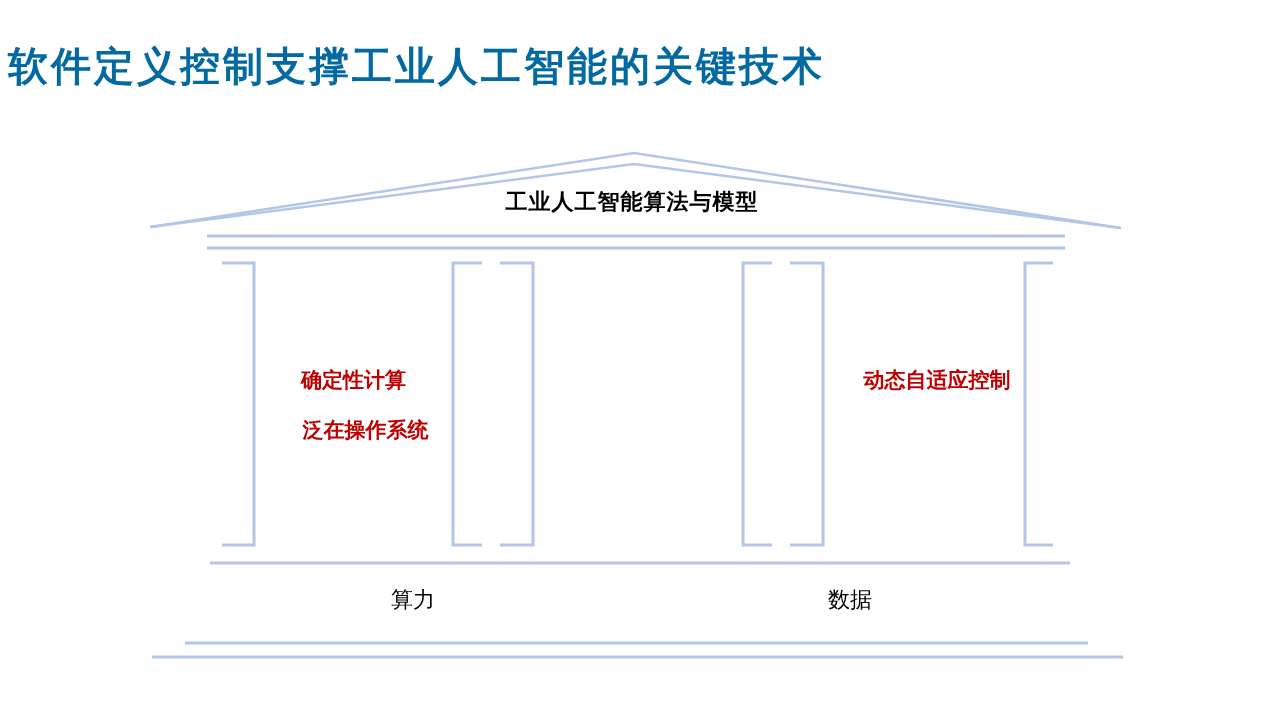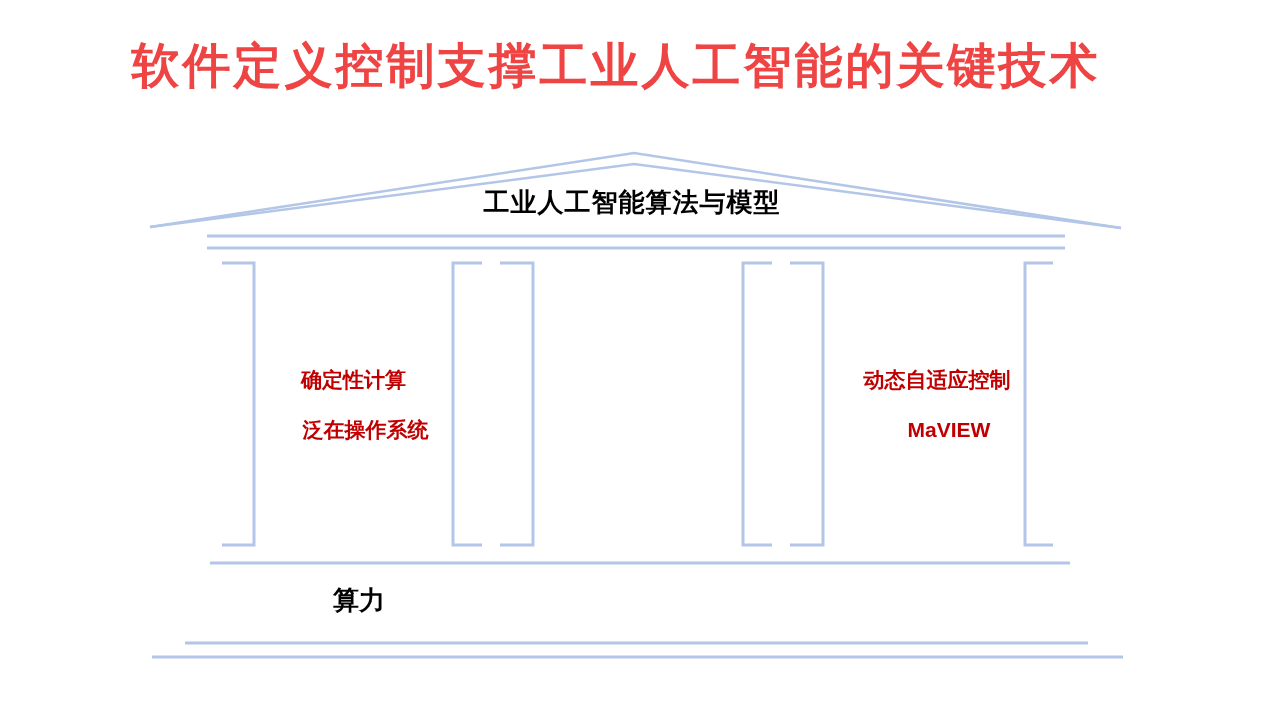--- a/index.html
+++ b/index.html
@@ -14,40 +14,40 @@
     height: 720px;
     background: #ffffff;
     overflow: hidden;
   }
   .title {
     position: absolute;
     top: 42px;
     left: 8px;
     width: 1216px;
     margin: 0;
-    text-align: center;
-    font-size: 48px;
+    text-align: left;
+    font-size: 40px;
     line-height: 48px;
     font-weight: bold;
     letter-spacing: 3px;
-    color: #ef4444;
+    color: #0369a1;
     white-space: nowrap;
   }
   .shapes {
     position: absolute;
     top: 0;
     left: 0;
   }
   .roof-label {
     position: absolute;
     top: 187px;
     left: 0;
     width: 1264px;
     text-align: center;
-    font-size: 26px;
+    font-size: 22px;
     line-height: 30px;
     font-weight: bold;
     letter-spacing: 1px;
     color: #000000;
     white-space: nowrap;
   }
   .pillar-text {
     position: absolute;
     top: 368px;
     text-align: center;
@@ -58,23 +58,24 @@
     white-space: nowrap;
   }
   .pillar-text .line2 { margin-top: 26px; margin-left: 24px; }
   .p1 { left: 254px; width: 199px; text-align: center; }
   .p2 { left: 533px; width: 210px; }
   .p3 { left: 823px; width: 228px; }
   .base-label {
     position: absolute;
     top: 585px;
     width: 160px;
-    font-size: 26px;
+    text-align: center;
+    font-size: 22px;
     line-height: 30px;
-    font-weight: bold;
+    font-weight: normal;
     color: #000000;
     white-space: nowrap;
   }
   .bl-left  { left: 333px; }
   .bl-right { left: 770px; }
 </style>
 </head>
 <body>
 
 <div class="slide">
@@ -104,18 +105,18 @@
   <div class="roof-label">工业人工智能算法与模型</div>
 
   <div class="pillar-text p1">
     <div class="line1">确定性计算</div>
     <div class="line2">泛在操作系统</div>
   </div>
 
 
   <div class="pillar-text p3">
     <div class="line1">动态自适应控制</div>
-    <div class="line2">MaVIEW</div>
   </div>
 
   <div class="base-label bl-left">算力</div>
+  <div class="base-label bl-right">数据</div>
 
 </div>
 
 </body></html>

